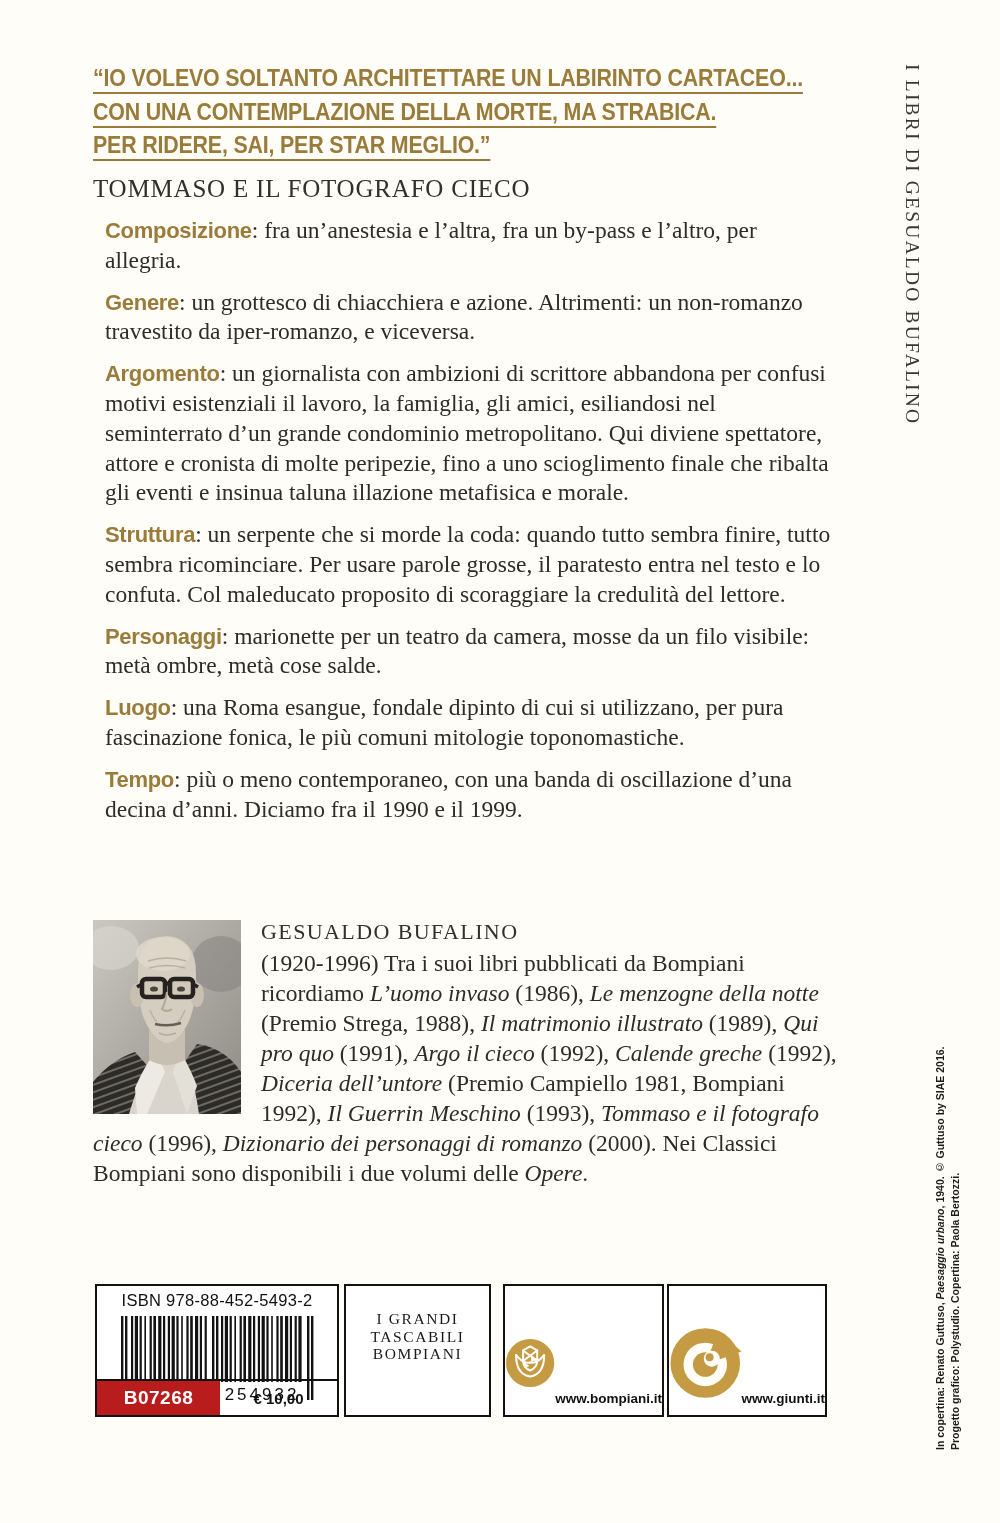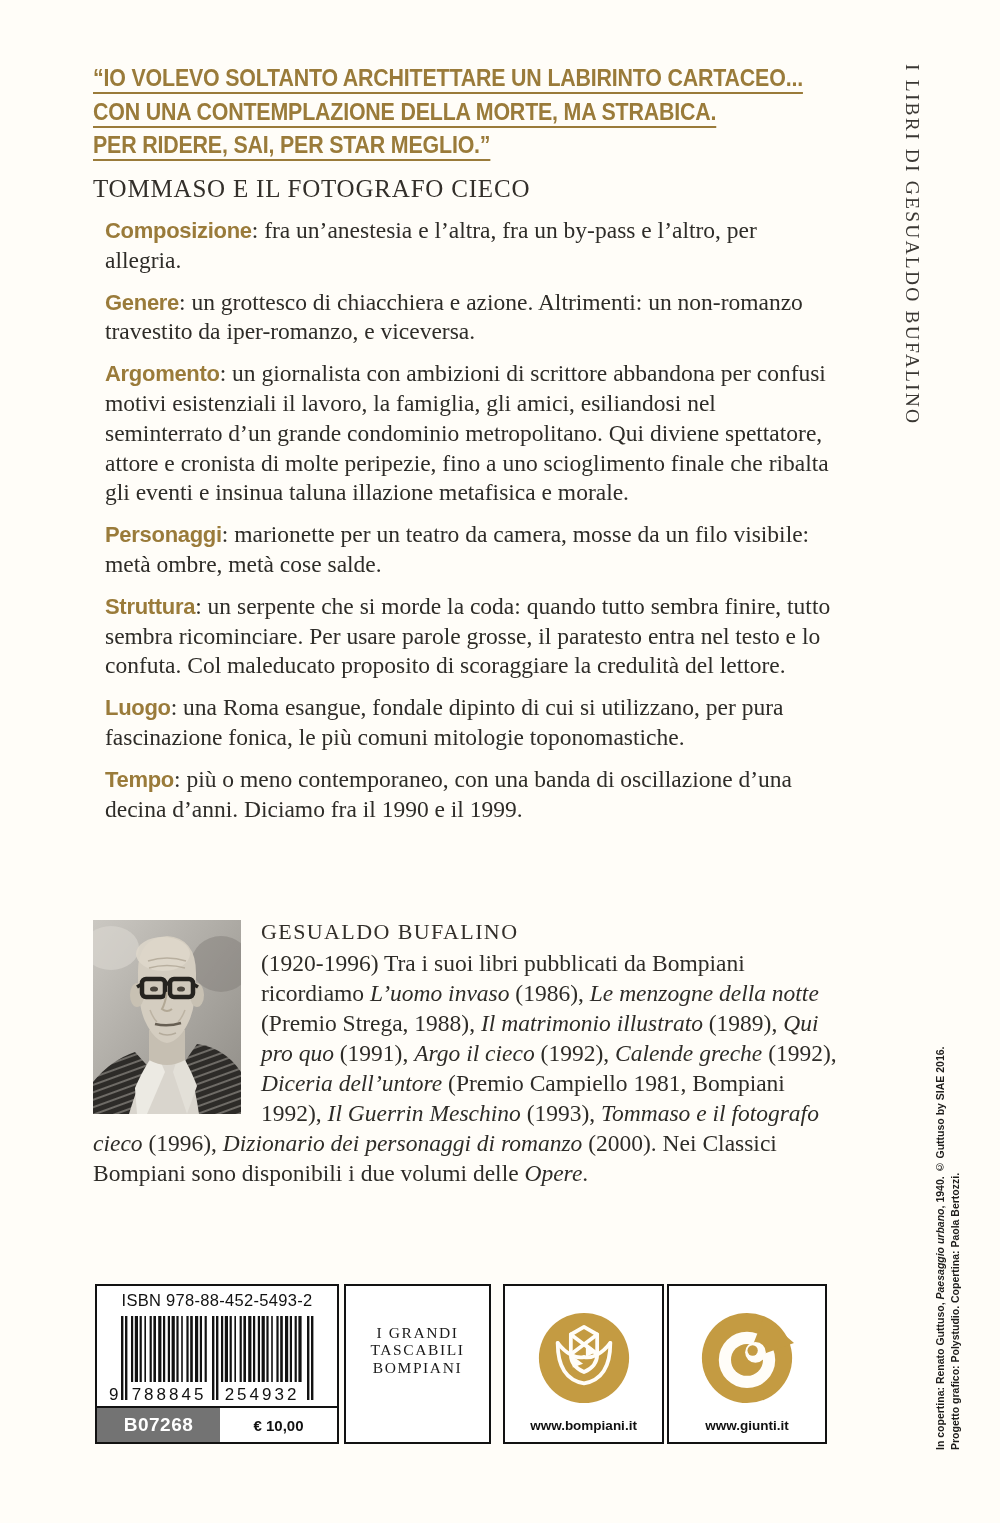--- a/index.html
+++ b/index.html
@@ -24,35 +24,35 @@
   .bio-text .it{font-style:italic;margin-top:41px;}
   
   .spine-title{position:absolute;left:901px;top:64px;writing-mode:vertical-rl;
                font-size:19.5px;letter-spacing:2.2px;color:#3a3733;white-space:nowrap;}
   
   .credits{position:absolute;left:933px;top:1022px;height:428px;writing-mode:vertical-rl;
            transform:rotate(180deg);font-family:"Liberation Sans",sans-serif;font-size:10.5px;
            font-weight:bold;line-height:15px;color:#1d1c1a;white-space:nowrap;}
   .credits .it{font-style:italic;}
   
-  .fbox{position:absolute;top:1284px;height:160px;background:#fff;border:2px solid #121212;
+  .fbox{position:absolute;top:1284px;height:133px;background:#fff;border:2px solid #121212;
         box-sizing:border-box;}
   .box-barcode{left:95px;width:244px;}
   .box-series{left:344px;width:147px;display:flex;flex-direction:column;align-items:center;
               justify-content:center;padding-bottom:28px;}
-  .box-logo{display:flex;flex-direction:column;align-items:center;}
+  .box-logo{display:flex;flex-direction:row;align-items:center;}
   .box-bompiani{left:503px;width:161px;}
   .box-giunti{left:667px;width:160px;}
   .isbn{font-family:"Liberation Sans",sans-serif;font-size:16.5px;letter-spacing:.3px;
         text-align:center;margin-top:5px;color:#111;}
   .bars{display:block;margin:2px auto 0 auto;}
   .price-row{position:absolute;left:-2px;right:-2px;bottom:-2px;height:38px;
              border:2px solid #121212;box-sizing:border-box;display:flex;
              font-family:"Liberation Sans",sans-serif;font-weight:bold;}
-  .code-badge{background:#737373;color:#fff;width:123px;display:flex;align-items:center;
+  .code-badge{background:#b91c1c;color:#fff;width:123px;display:flex;align-items:center;
               justify-content:center;font-size:19px;letter-spacing:.5px;}
   .price{flex:1;display:flex;align-items:center;justify-content:center;font-size:15px;color:#111;}
   .series-line{font-size:15.5px;line-height:17.5px;letter-spacing:1.6px;color:#1a1a1a;}
   .logo-circle{margin-top:25px;}
   .site-url{font-family:"Liberation Sans",sans-serif;font-weight:bold;font-size:13.5px;
             color:#111;margin-top:auto;margin-bottom:9px;}
 </style>
 </head>
 <body>
 
@@ -63,22 +63,22 @@
     <div class="quote-line">CON UNA CONTEMPLAZIONE DELLA MORTE, MA STRABICA.</div>
     <div class="quote-line">PER RIDERE, SAI, PER STAR MEGLIO.”</div>
   </div>
 
   <div class="main-text">
     <div class="book-title">TOMMASO E IL FOTOGRAFO CIECO</div>
     <div>
         <p class="section"><span class="kw">Composizione</span><span class="colon">: </span><span>fra un’anestesia e l’altra, fra un by-pass e l’altro, per allegria.</span></p>
         <p class="section"><span class="kw">Genere</span><span class="colon">: </span><span>un grottesco di chiacchiera e azione. Altrimenti: un non-romanzo travestito da iper-romanzo, e viceversa.</span></p>
         <p class="section"><span class="kw">Argomento</span><span class="colon">: </span><span>un giornalista con ambizioni di scrittore abbandona per confusi motivi esistenziali il lavoro, la famiglia, gli amici, esiliandosi nel seminterrato d’un grande condominio metropolitano. Qui diviene spettatore, attore e cronista di molte peripezie, fino a uno scioglimento finale che ribalta gli eventi e insinua taluna illazione metafisica e morale.</span></p>
+        <p class="section"><span class="kw">Struttura</span><span class="colon">: </span><span>un serpente che si morde la coda: quando tutto sembra finire, tutto sembra ricominciare. Per usare parole grosse, il paratesto entra nel testo e lo confuta. Col maleducato proposito di scoraggiare la credulità del lettore.</span></p>
         <p class="section"><span class="kw">Personaggi</span><span class="colon">: </span><span>marionette per un teatro da camera, mosse da un filo visibile: metà ombre, metà cose salde.</span></p>
-        <p class="section"><span class="kw">Struttura</span><span class="colon">: </span><span>un serpente che si morde la coda: quando tutto sembra finire, tutto sembra ricominciare. Per usare parole grosse, il paratesto entra nel testo e lo confuta. Col maleducato proposito di scoraggiare la credulità del lettore.</span></p>
         <p class="section"><span class="kw">Luogo</span><span class="colon">: </span><span>una Roma esangue, fondale dipinto di cui si utilizzano, per pura fascinazione fonica, le più comuni mitologie toponomastiche.</span></p>
         <p class="section"><span class="kw">Tempo</span><span class="colon">: </span><span>più o meno contemporaneo, con una banda di oscillazione d’una decina d’anni. Diciamo fra il 1990 e il 1999.</span></p>
       </div>
   </div>
 
   <div class="bio">
     <div class="photo">
       <svg viewBox="0 0 148 194" width="148" height="194" xmlns="http://www.w3.org/2000/svg">
         <defs>
           <linearGradient id="bgg" x1="0" y1="0" x2="1" y2="1">

